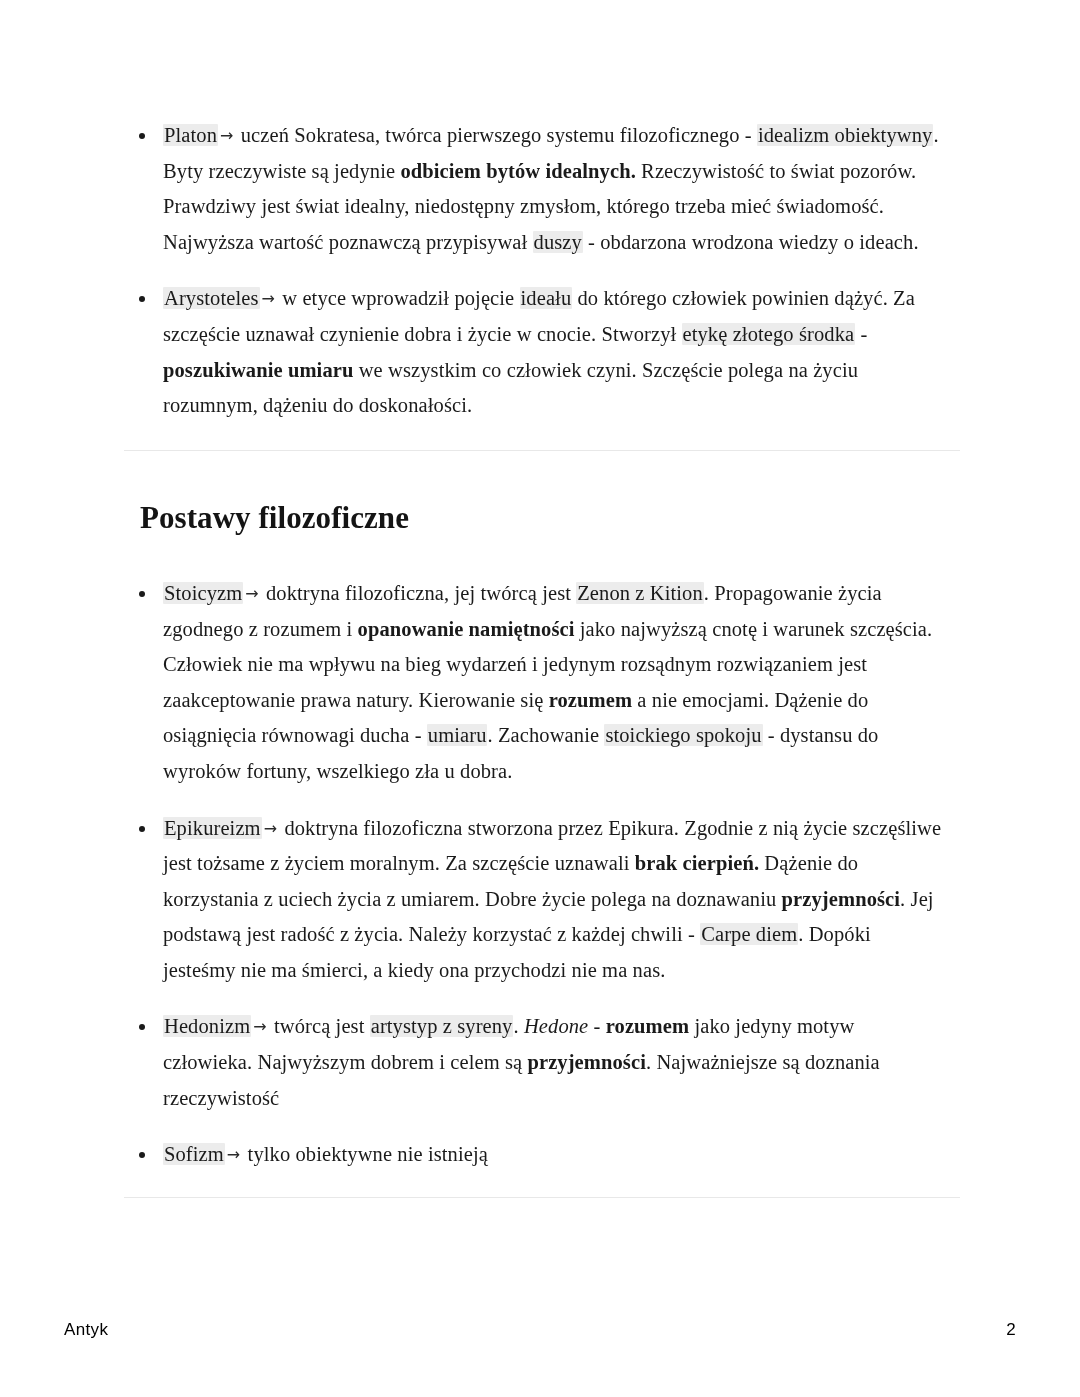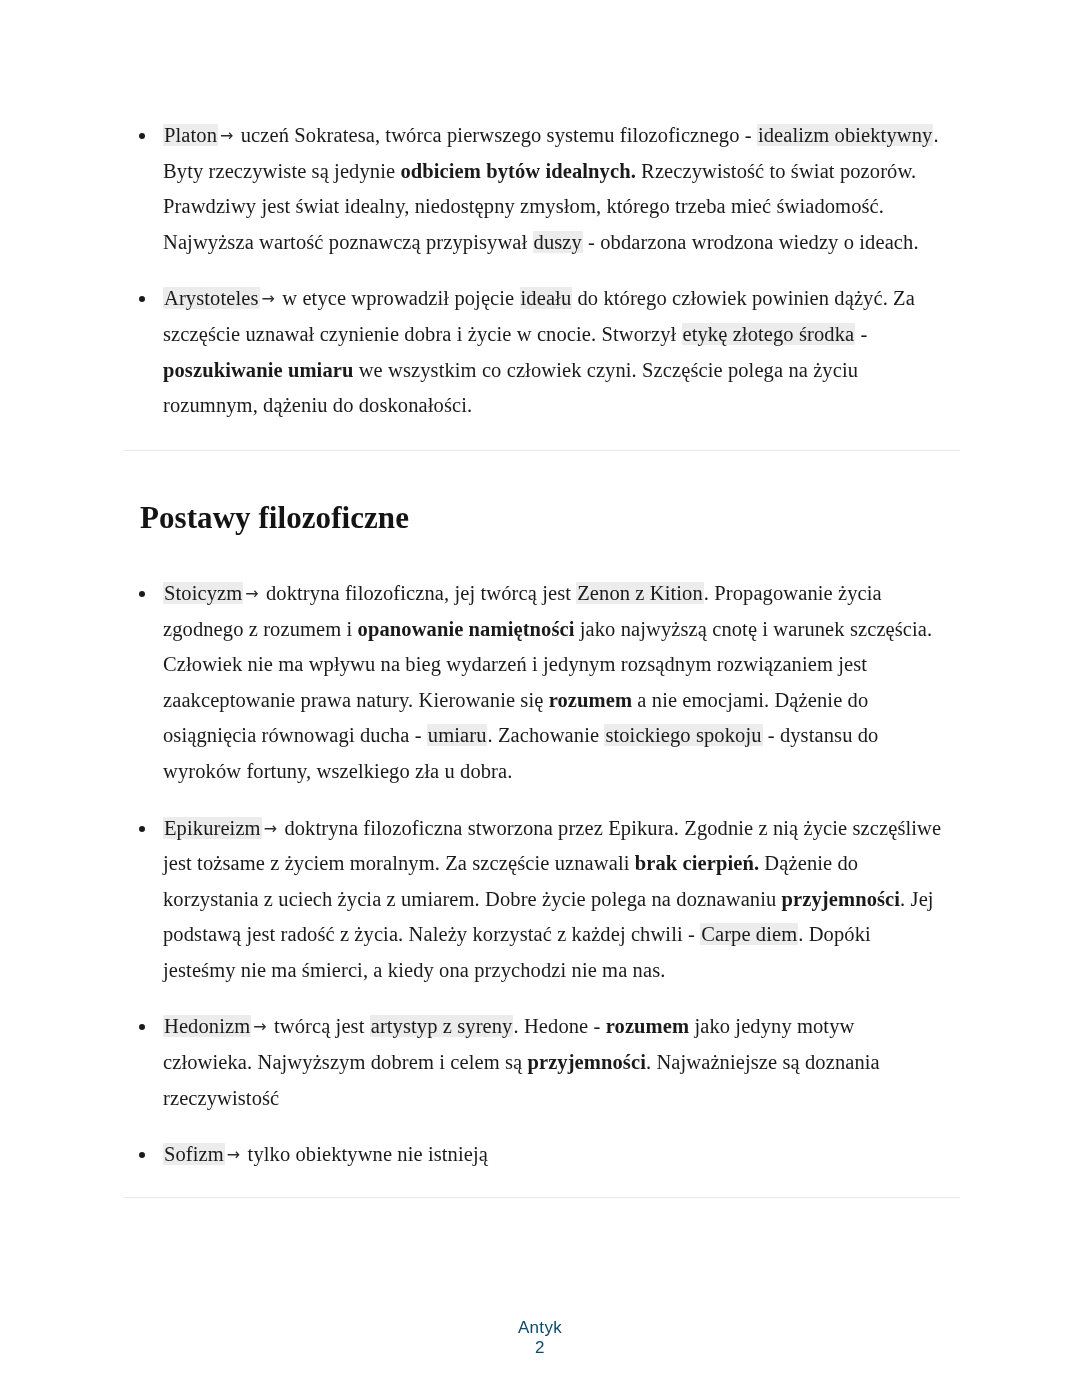--- a/index.html
+++ b/index.html
@@ -64,21 +64,21 @@
     background: #1a1a1a;
   }
 
   .hl {
     background: #ececec;
     padding: 0 1px;
     border-radius: 1px;
   }
 
   .b { font-weight: bold; }
-  .i { }
+  .i { font-style: italic; }
 
   .arrow {
     font-family: "DejaVu Sans", sans-serif;
     font-size: 16px;
     color: #2b2b2b;
     vertical-align: 1px;
     padding: 0 2px;
   }
 
   hr.divider {
@@ -107,23 +107,22 @@
     position: absolute;
     left: 64px;
     right: 64px;
     top: 1318px;
     height: 24px;
     display: flex;
     align-items: center;
     justify-content: space-between;
     font-family: "Liberation Sans", "DejaVu Sans", sans-serif;
     font-size: 17px;
-    color: #0c4a6e;
+    color: #000000;
     letter-spacing: 0.02em;
-    flex-direction: column;
   }
 </style>
 </head>
 <body>
 
 <div class="page">
 
   <div class="content">
 
     <ul class="bullets">

